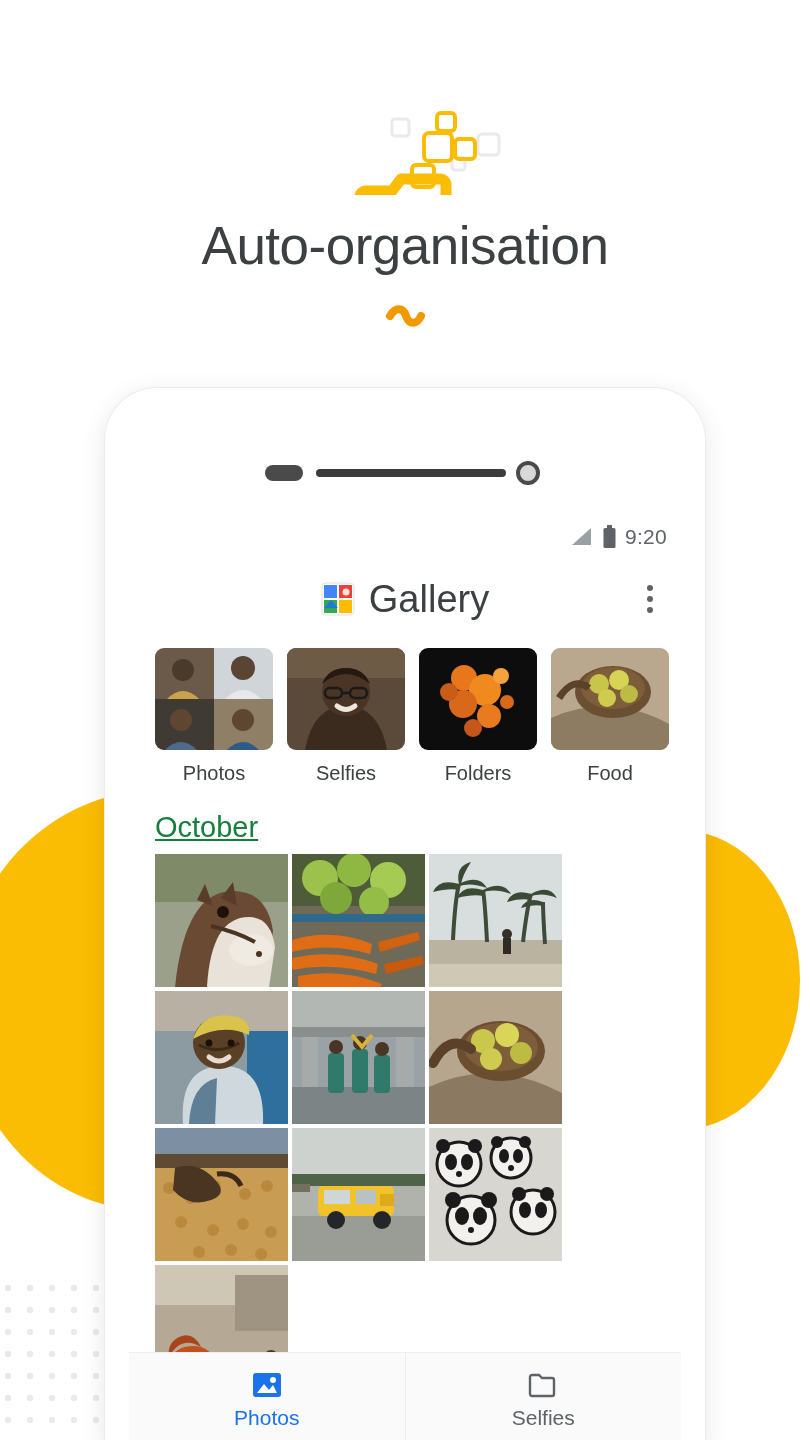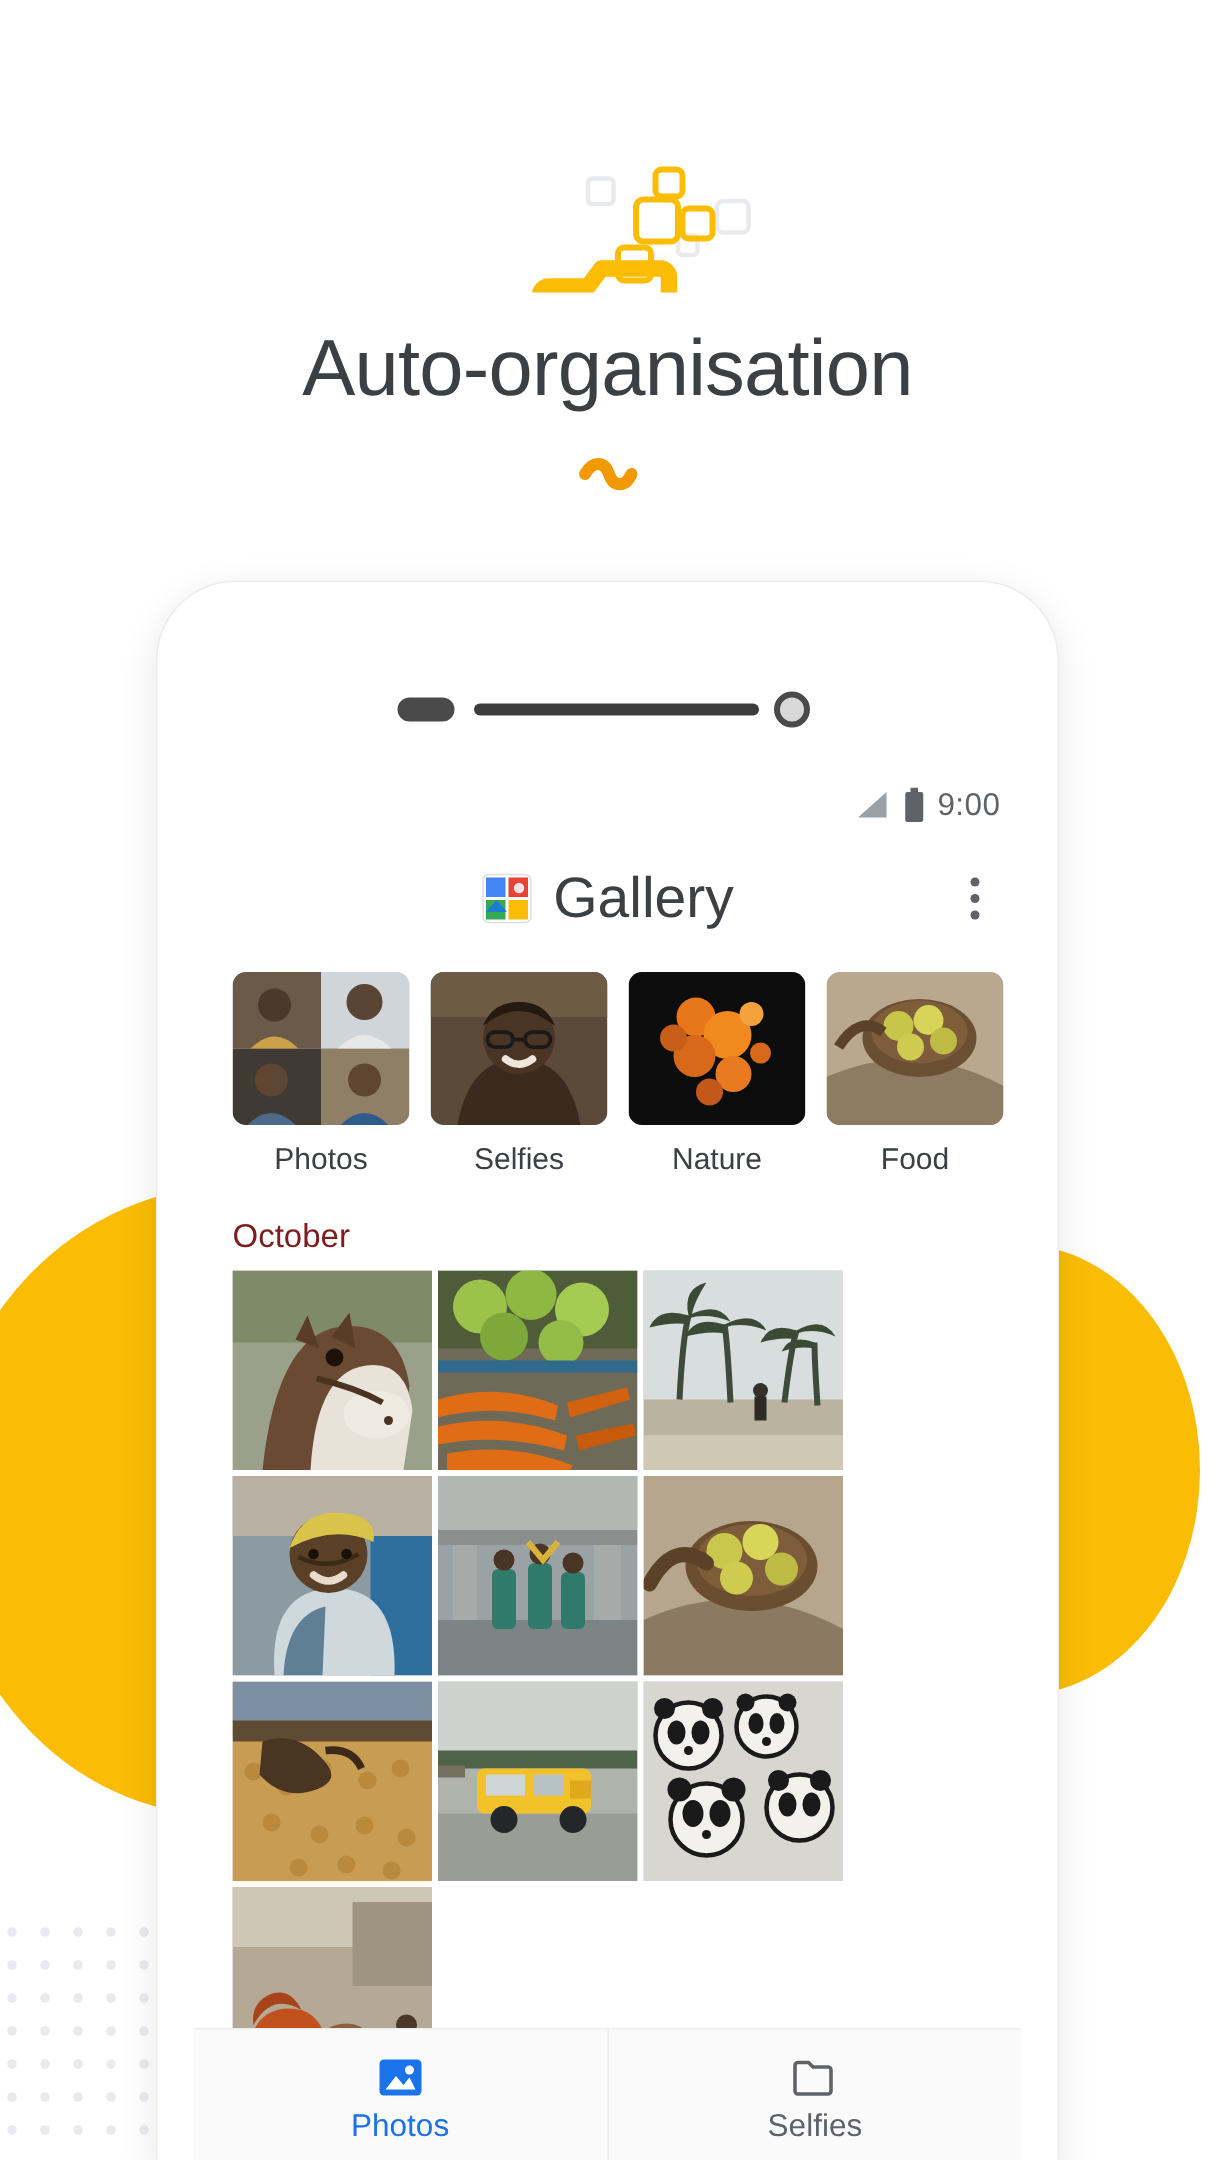--- a/index.html
+++ b/index.html
@@ -69,21 +69,21 @@
   .overflow { position: absolute; right: 28px; top: 50%; transform: translateY(-50%); display: flex; flex-direction: column; gap: 5px; align-items: center; }
   .overflow i { display: block; width: 6px; height: 6px; border-radius: 50%; background: #5f6368; }
 
   
   .cats { display: flex; gap: 14px; padding: 10px 0 0 26px; }
   .cat { width: 118px; }
   .cat-thumb { width: 118px; height: 102px; border-radius: 9px; overflow: hidden; position: relative; background: #ddd; }
   .cat-label { margin-top: 12px; text-align: center; font-size: 20px; color: #3c4043; }
 
   
-  .section-title { font-size: 22px; color: #7f1d1d; padding: 26px 0 10px 26px; font-weight: 400; }
+  .section-title { font-size: 29px; color: #15803d; padding: 26px 0 10px 26px; font-weight: 400; text-decoration: underline; }
 
   
   .grid { display: flex; flex-wrap: wrap; gap: 4px; padding-left: 26px; width: 100%; }
   .cell { width: 133px; height: 133px; overflow: hidden; position: relative; background: #ccc; }
 
   
   .bottomnav {
     position: absolute; left: 0; bottom: 0; width: 552px; height: 96px;
     background: #fafafa; border-top: 1px solid #eceff1;
     display: flex;
@@ -170,21 +170,21 @@
     <div class="screen">
 
       <div class="statusbar">
         <svg width="24" height="22" viewBox="0 0 24 22">
           <path d="M2 19 L21 2 L21 19 Z" fill="#9aa0a6"></path>
         </svg>
         <svg width="15" height="24" viewBox="0 0 15 24">
           <rect x="5" y="0" width="5" height="3" fill="#5f6368"></rect>
           <rect x="1.5" y="3" width="12" height="20" rx="1.5" fill="#5f6368"></rect>
         </svg>
-        <span class="status-time">9:00</span>
+        <span class="status-time">9:20</span>
       </div>
 
       <div class="appbar">
         <div class="appbar-center">
           <svg width="34" height="34" viewBox="0 0 34 34">
             <rect x="1" y="1" width="32" height="32" rx="4" fill="#ffffff" stroke="#e0e0e0" stroke-width="1"></rect>
             <rect x="3" y="3" width="13" height="13" fill="#4285F4"></rect>
             <rect x="18" y="3" width="13" height="13" fill="#EA4335"></rect>
             <rect x="3" y="18" width="13" height="13" fill="#34A853"></rect>
             <rect x="18" y="18" width="13" height="13" fill="#FBBC04"></rect>
@@ -246,21 +246,21 @@
               <circle cx="45" cy="30" r="13" fill="#e8761a"></circle>
               <circle cx="66" cy="42" r="16" fill="#f08a1e"></circle>
               <circle cx="44" cy="56" r="14" fill="#d8691a"></circle>
               <circle cx="70" cy="68" r="12" fill="#e87b20"></circle>
               <circle cx="30" cy="44" r="9" fill="#c75d16"></circle>
               <circle cx="82" cy="28" r="8" fill="#f5a23c"></circle>
               <circle cx="54" cy="80" r="9" fill="#c4571a"></circle>
               <circle cx="88" cy="54" r="7" fill="#d8691a"></circle>
             </svg>
           </div>
-          <div class="cat-label">Nature</div>
+          <div class="cat-label">Folders</div>
         </div>
 
         <div class="cat">
           <div class="cat-thumb">
             <svg width="118" height="102" viewBox="0 0 118 102">
               <rect width="118" height="102" fill="#b9a78e"></rect>
               <path d="M0 70 q59 -26 118 6 v26 H0z" fill="#8d7b62"></path>
               <ellipse cx="62" cy="44" rx="38" ry="26" fill="#6b4f32"></ellipse>
               <ellipse cx="62" cy="40" rx="32" ry="21" fill="#7d5d3a"></ellipse>
               <circle cx="48" cy="36" r="10" fill="#c8c64a"></circle>

